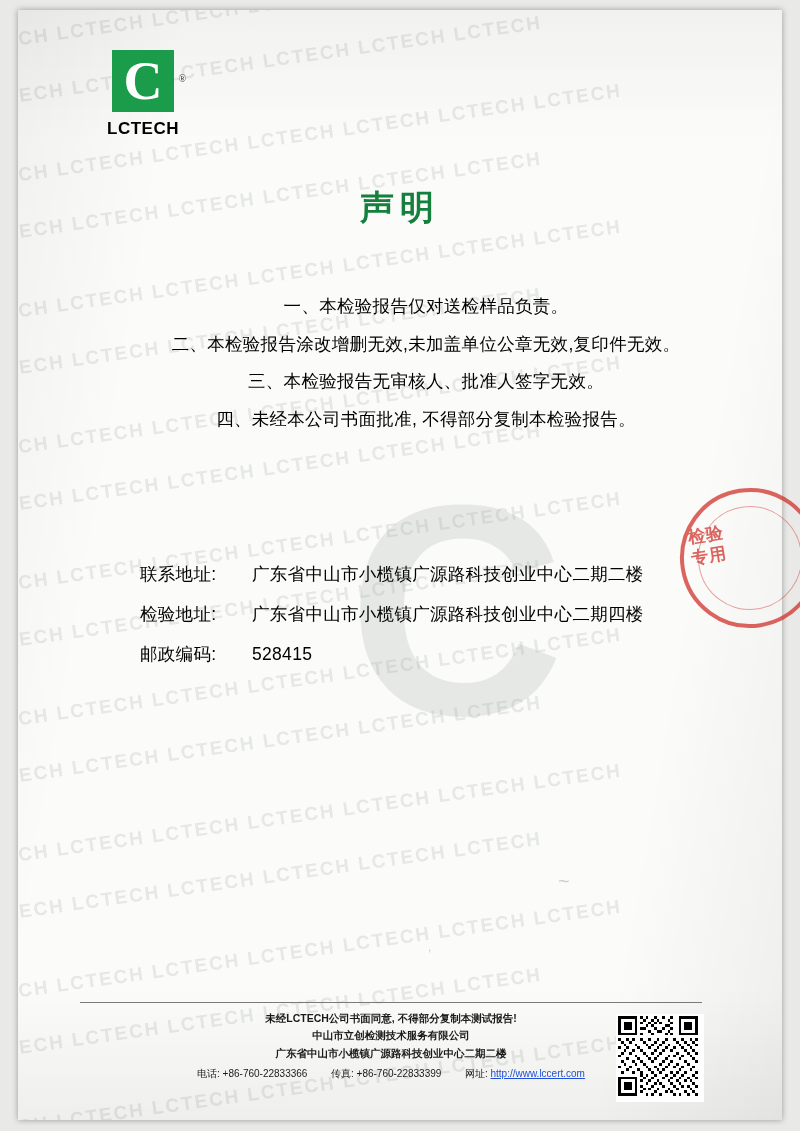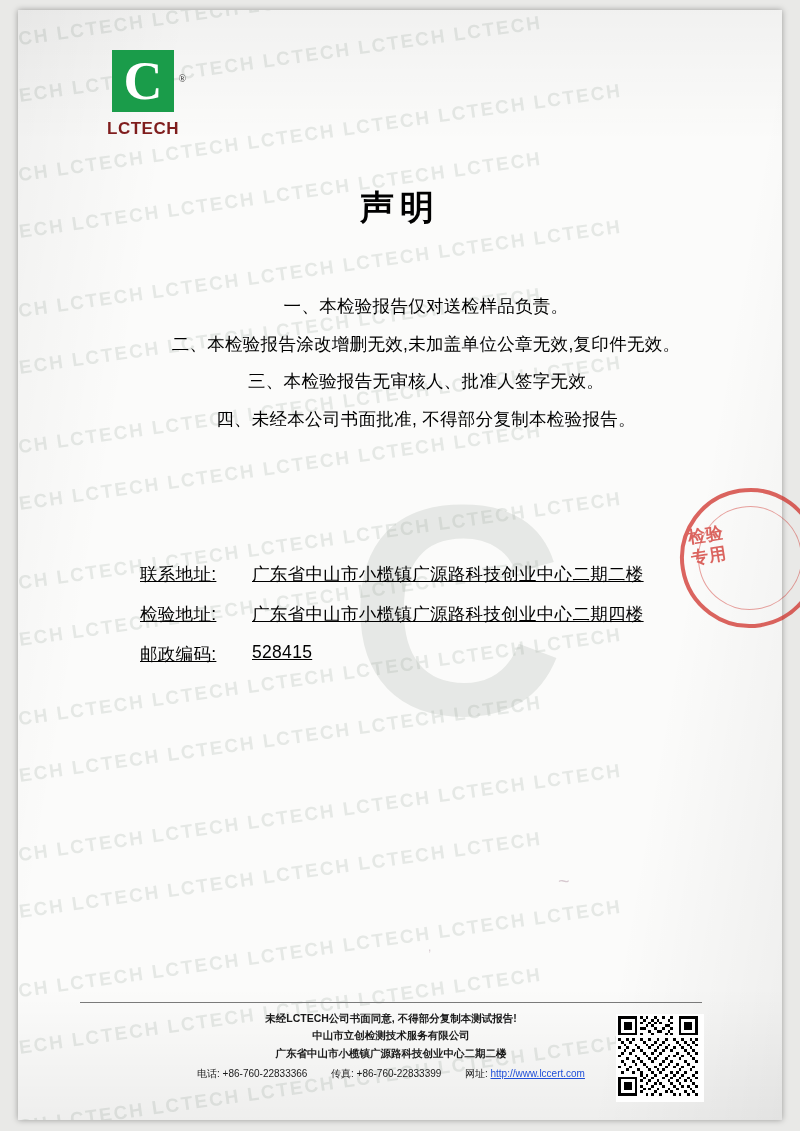--- a/index.html
+++ b/index.html
@@ -94,34 +94,34 @@
     top: -2px;
     font-size: 10px;
     color: #333;
     font-weight: normal;
   }
   .logo-text {
     margin-top: 7px;
     font-size: 17px;
     font-weight: bold;
     letter-spacing: 0.5px;
-    color: #7f1d1d;
+    color: #000000;
     font-family: "Liberation Sans", sans-serif;
   }
 
   .doc-title {
     position: absolute;
     left: 0;
     right: 0;
     top: 175px;
     text-align: center;
     font-size: 34px;
     font-weight: bold;
     letter-spacing: 6px;
-    color: #000000;
+    color: #15803d;
     font-family: "Liberation Sans", sans-serif;
   }
 
   .clauses {
     position: absolute;
     left: 88px;
     top: 285px;
     width: 640px;
   }
   .clause {
@@ -134,26 +134,25 @@
   }
 
   .contact {
     position: absolute;
     left: 122px;
     top: 552px;
     width: 620px;
   }
   .contact-row {
     display: flex;
-    align-items: flex-start;
+    align-items: center;
     margin-bottom: 16px;
     font-size: 17.5px;
     color: #000;
     letter-spacing: 0.3px;
-    text-decoration: underline;
   }
   .contact-label {
     width: 112px;
     flex: 0 0 112px;
   }
   .contact-value {
     flex: 1 1 auto;
   }
 
   

